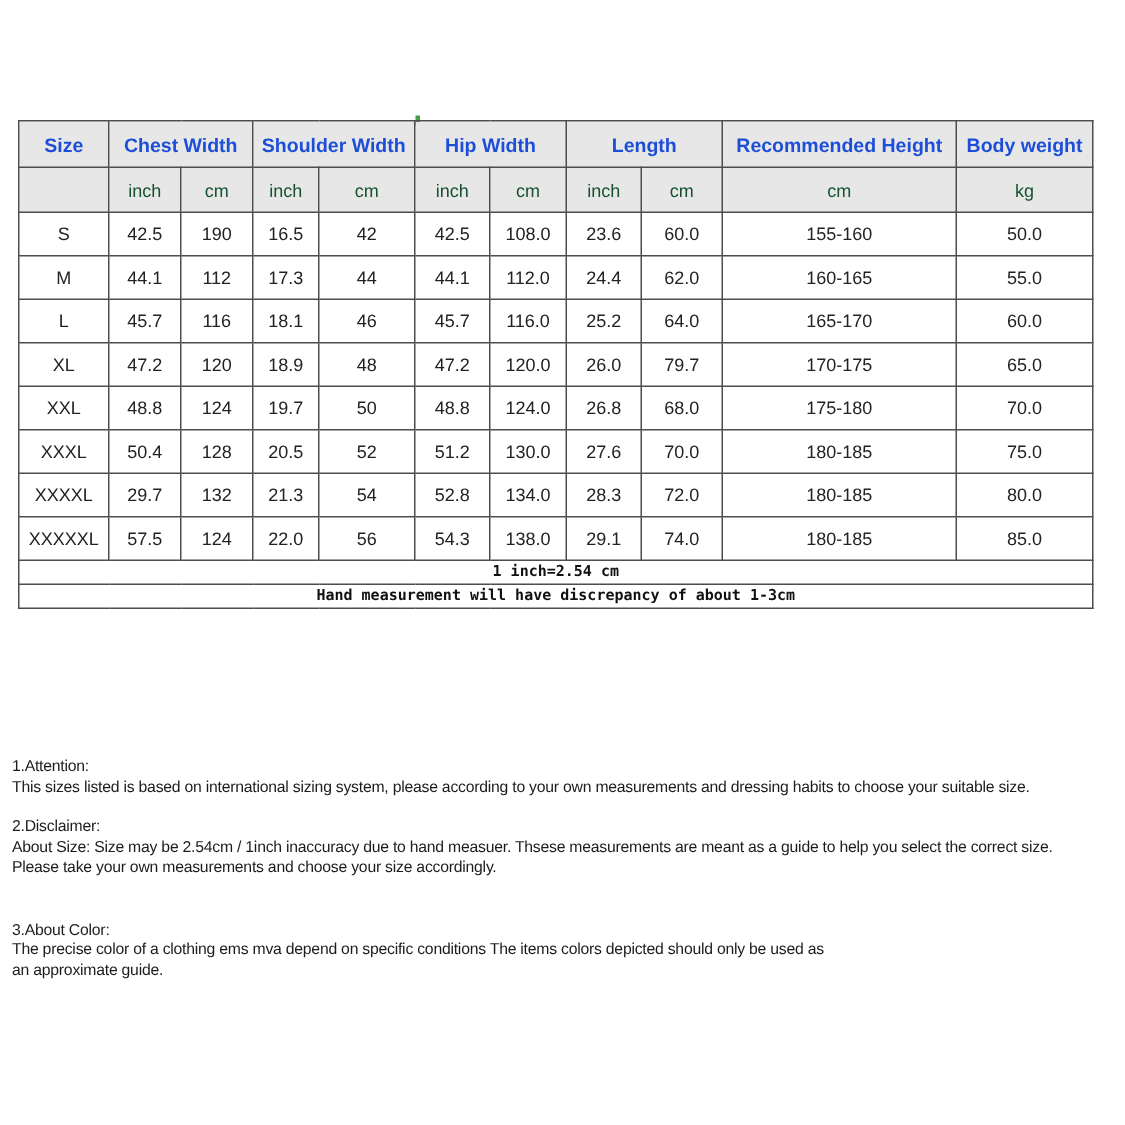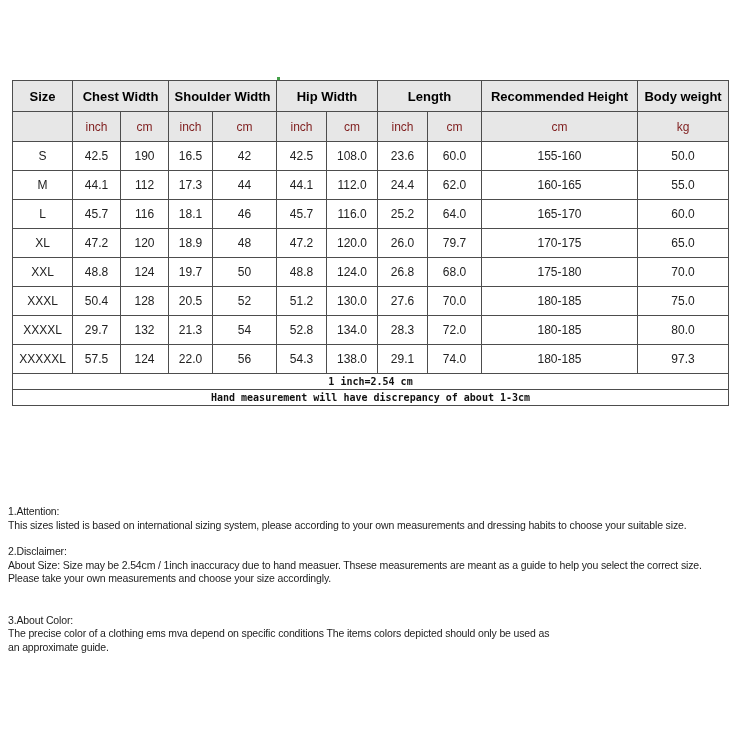--- a/index.html
+++ b/index.html
@@ -24,28 +24,28 @@
     text-align: center;
     vertical-align: middle;
     padding: 0;
     overflow: hidden;
   }
   tr.group-header-row th {
     height: 31px;
     background: #e7e7e7;
     font-size: 13px;
     font-weight: bold;
-    color: #000000;
+    color: #1d4ed8;
   }
   tr.unit-row td {
     height: 30px;
     background: #e7e7e7;
     font-size: 12px;
     font-weight: normal;
-    color: #7f1d1d;
+    color: #14532d;
   }
   tr.data-row td {
     height: 29px;
     background: #ffffff;
     font-size: 12px;
     color: #222222;
   }
   tr.note-row td {
     height: 16px;
     background: #ffffff;
@@ -212,21 +212,21 @@
         <td>XXXXXL</td>
         <td>57.5</td>
         <td>124</td>
         <td>22.0</td>
         <td>56</td>
         <td>54.3</td>
         <td>138.0</td>
         <td>29.1</td>
         <td>74.0</td>
         <td>180-185</td>
-        <td>97.3</td>
+        <td>85.0</td>
       </tr>
     </tbody>
   <tfoot>
     <tr class="note-row">
       <td colspan="11">1 inch=2.54 cm</td>
     </tr>
     <tr class="note-row">
       <td colspan="11">Hand measurement will have discrepancy of about 1-3cm</td>
     </tr>
   </tfoot>

